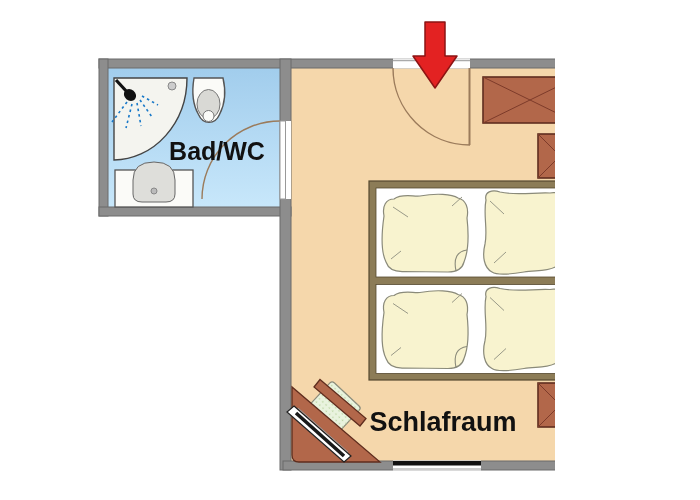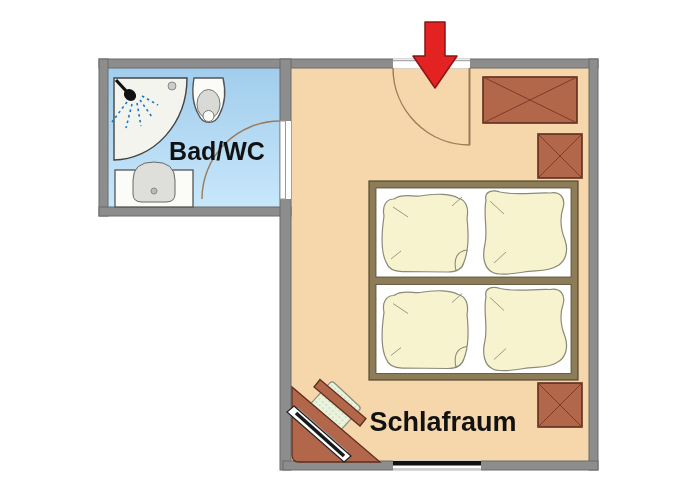--- a/index.html
+++ b/index.html
@@ -1,16 +1,16 @@
 <!DOCTYPE html>
 <html><head>
 <meta charset="utf-8">
 <style>
   html,body{margin:0;padding:0;background:#ffffff;}
-  .stage{position:relative;width:700px;height:500px;background:#ffffff;overflow:hidden;
+  .stage{position:relative;width:555px;height:500px;background:#ffffff;overflow:hidden;
          font-family:"Liberation Sans",sans-serif;}
   svg{position:absolute;left:0;top:0;}
   text.room-label{font-family:"Liberation Sans","DejaVu Sans",sans-serif;font-weight:bold;fill:#111;}
 </style>
 </head>
 <body>
 
 <div class="stage">
 <svg width="700" height="500" viewBox="0 0 700 500">
   <defs>

